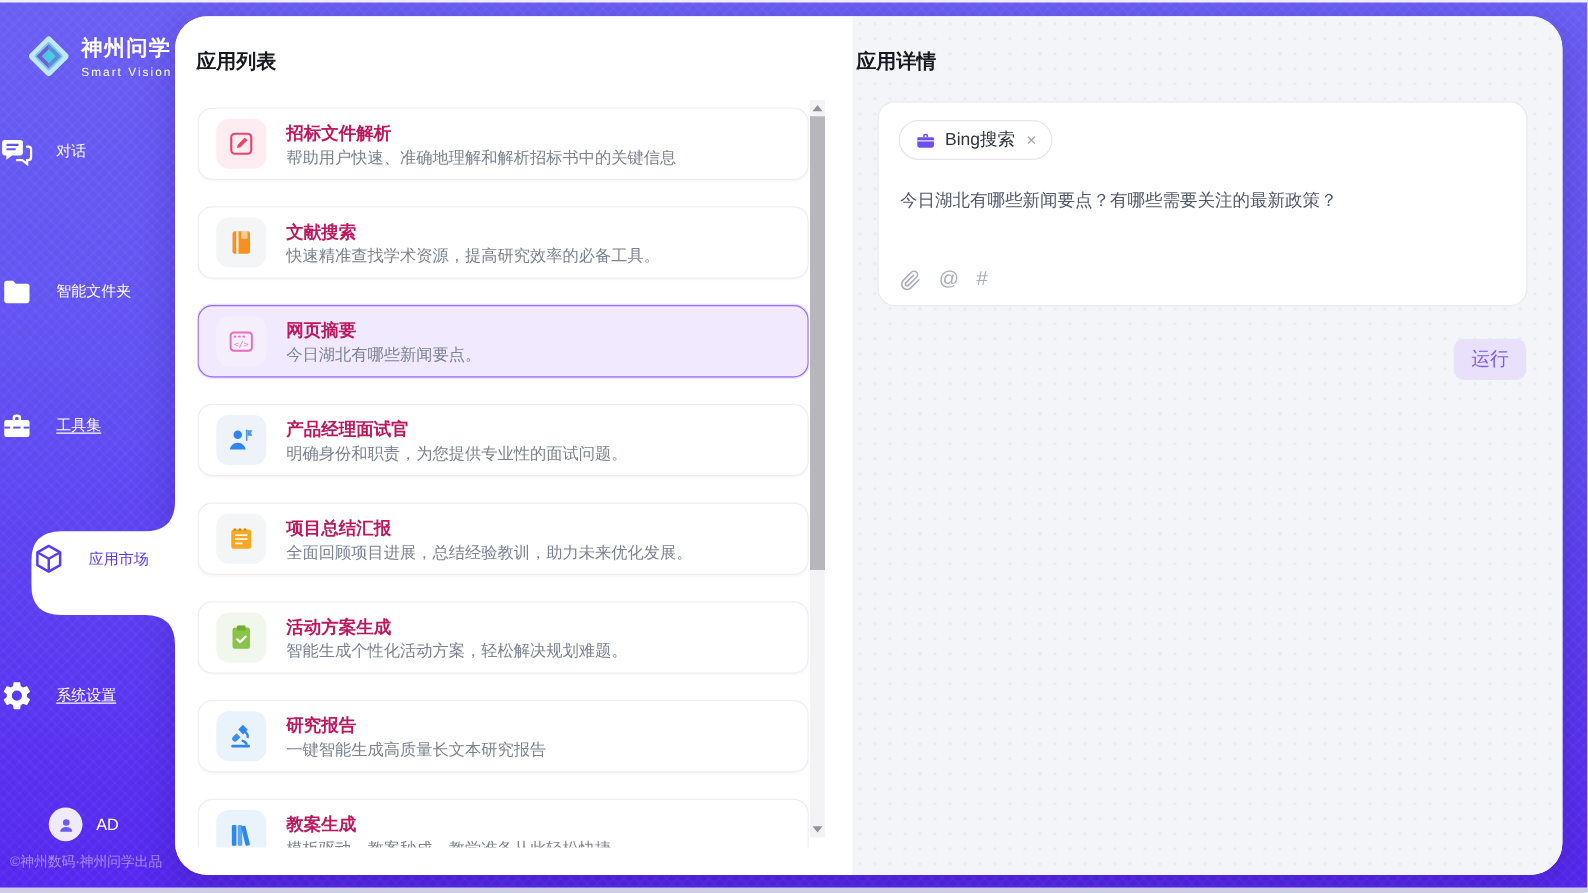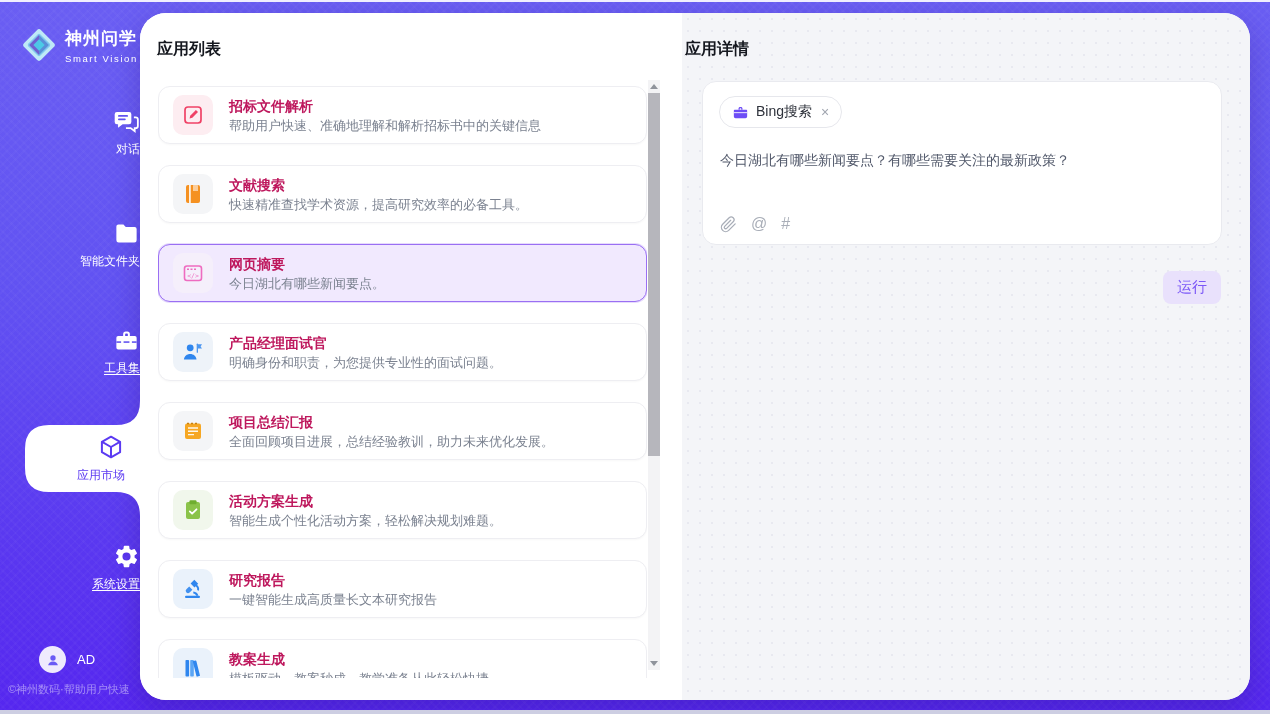--- a/index.html
+++ b/index.html
@@ -87,22 +87,22 @@
     background:#e9e1fc;color:#7c58f7;font-size:15px;border-radius:8px;cursor:pointer;
     font-family:inherit;
   }
 
   
   .sidebar{position:absolute;left:0;top:0;width:140px;height:714px;z-index:4;}
   .logo{position:absolute;left:20px;top:26px;display:flex;align-items:flex-end;gap:7px;}
   .logo-text .cn{font-size:17px;font-weight:700;color:#fff;letter-spacing:1px;}
   .logo-text .en{font-size:9.5px;color:#fff;letter-spacing:1.6px;margin-top:3px;}
   .nav-item{
-    position:absolute;left:0;width:140px;display:flex;flex-direction:column;
-    align-items:flex-end;gap:6px;cursor:pointer;
+    position:absolute;left:0;width:140px;display:flex;flex-direction:row;
+    align-items:center;gap:18px;cursor:pointer;
   }
   .nav-label{font-size:12px;color:#fff;}
   .nav-label.u{text-decoration:underline;text-underline-offset:2px;}
   .notch-svg{position:absolute;left:25px;top:401px;z-index:1;}
   .nav-item.selected{left:25px;width:100px;z-index:2;top:433px;}
   .nav-item.selected .nav-label{color:#5b3af2;}
   .user-row{position:absolute;left:39px;top:646px;display:flex;align-items:center;gap:11px;cursor:pointer;}
   .avatar{width:27px;height:27px;border-radius:50%;background:#efeafd;display:flex;align-items:center;justify-content:center;}
   .user-initials{font-size:13px;color:#fff;}
   .side-footer{position:absolute;left:8px;top:682px;font-size:11px;color:rgba(255,255,255,.45);white-space:nowrap;}
@@ -366,17 +366,17 @@
     <div class="user-row">
       <div class="avatar">
         <svg width="16" height="16" viewBox="0 0 24 24">
             <circle cx="12" cy="9" r="4" fill="#6a5af5"></circle>
             <path d="M4.8 20a7.2 5.6 0 0 1 14.4 0z" fill="#6a5af5"></path>
           </svg>
       </div>
       <span class="user-initials">AD</span>
     </div>
 
-    <div class="side-footer">©神州数码·帮助用户快速</div>
+    <div class="side-footer">©神州数码·神州问学出品</div>
   </div>
 
   <div class="bottomstrip"></div>
 </div>
 
 </body></html>

